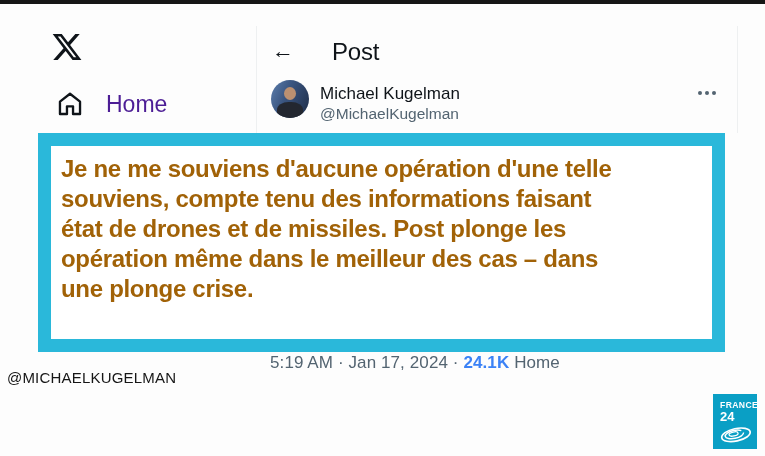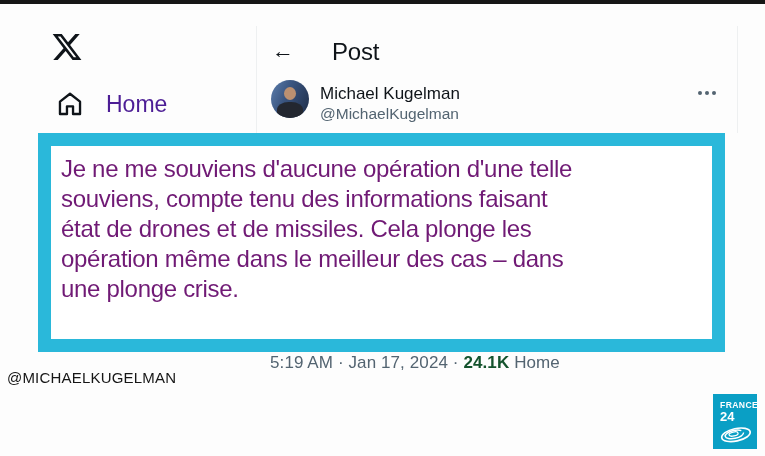--- a/index.html
+++ b/index.html
@@ -47,27 +47,27 @@
   .more-dots{position:absolute;left:698px;top:91px;display:flex;gap:3px;cursor:pointer;}
   .more-dots i{width:4px;height:4px;border-radius:50%;background:#536471;}
 
   
   .quote-box{
     position:absolute;left:38px;top:133px;width:687px;height:219px;
     border:13px solid #2ab8da;background:#ffffff;
     padding:8px 8px 0 10px;
   }
   .quote-line{
-    font-size:24px;line-height:30px;font-weight:400;color:#701a75;
+    font-size:24px;line-height:30px;font-weight:700;color:#a16207;
     letter-spacing:-0.3px;white-space:nowrap;
   }
 
   
   .meta-row{position:absolute;left:270px;top:353px;font-size:17px;color:#536471;letter-spacing:0.1px;}
-  .meta-row .views-value{font-weight:700;color:#14532d;}
+  .meta-row .views-value{font-weight:700;color:#3b82f6;}
 
   
   .caption-handle{
     position:absolute;left:7px;top:369px;font-size:15px;color:#161616;
     font-weight:500;letter-spacing:0.2px;
   }
 
   
   .channel-logo{position:absolute;left:713px;top:394px;width:44px;height:55px;}
   .channel-logo svg{display:block;width:100%;height:100%;}
@@ -105,21 +105,21 @@
   <div class="author-handle">@MichaelKugelman</div>
   <div class="more-dots">
     <i></i>
       <i></i>
       <i></i>
   </div>
 
   <div class="quote-box">
     <div class="quote-line">Je ne me souviens d'aucune opération d'une telle</div>
     <div class="quote-line">souviens, compte tenu des informations faisant</div>
-    <div class="quote-line">état de drones et de missiles. Cela plonge les</div>
+    <div class="quote-line">état de drones et de missiles. Post plonge les</div>
     <div class="quote-line">opération même dans le meilleur des cas – dans</div>
     <div class="quote-line">une plonge crise.</div>
   </div>
 
   <div class="meta-row">
     <span>5:19 AM · Jan 17, 2024</span>
     <span>·</span>
     <span class="views-value">24.1K</span>
     <span>Home</span>
   </div>

